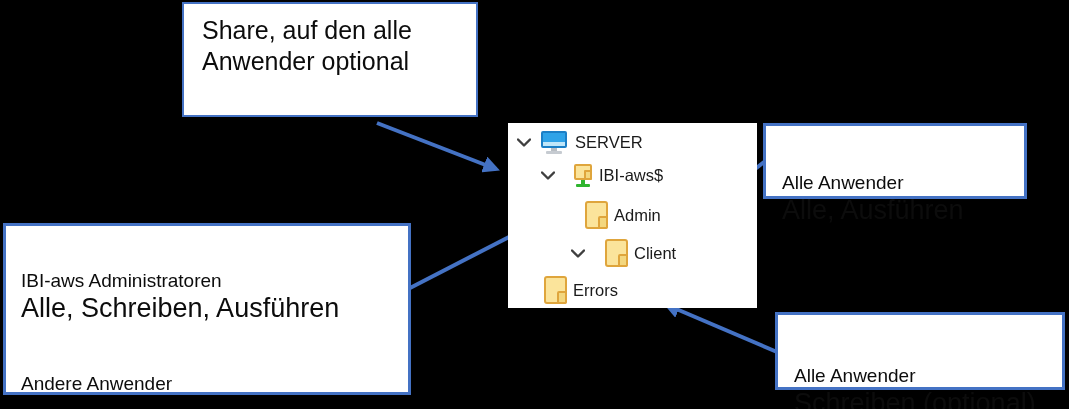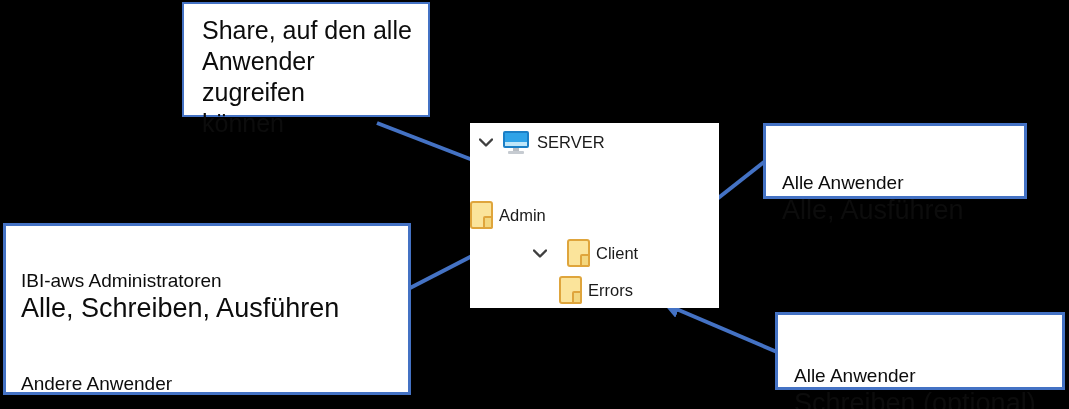--- a/index.html
+++ b/index.html
@@ -13,29 +13,29 @@
   .canvas{position:absolute;inset:0;}
   
   svg.arrows{position:absolute;left:0;top:0;pointer-events:none;}
   
   .callout{
     position:absolute;background:#ffffff;border:3px solid #4472C4;
     box-sizing:border-box;color:#0c0c0c;
   }
   .callout .group{font-size:19px;line-height:23px;margin-top:36px;}
   .callout .perm{font-size:27px;line-height:32px;}
-  .co-share{left:182px;top:2px;width:248px;height:115px;border-width:2px;padding:11px 6px 0 18px;}
+  .co-share{left:182px;top:2px;width:296px;height:115px;border-width:2px;padding:11px 6px 0 18px;}
   .co-share .ln{font-size:25px;line-height:31px;}
   .co-admin{left:3px;top:223px;width:408px;height:172px;padding:7px 6px 0 15px;}
   .co-admin .sec2{margin-top:48px;}
   .co-client{left:763px;top:123px;width:264px;height:76px;padding:9px 6px 0 16px;}
   .co-errors{left:775px;top:312px;width:290px;height:78px;padding:13px 6px 0 16px;}
   
   .tree-panel{
-    position:absolute;left:470px;top:123px;width:249px;height:185px;
+    position:absolute;left:508px;top:123px;width:249px;height:185px;
     background:#ffffff;
   }
   .tree-row{
     position:absolute;left:0;right:0;display:flex;align-items:center;
     box-sizing:border-box;cursor:default;
   }
   .tree-label{font-size:16.5px;color:#1a1a1a;white-space:nowrap;}
   .chev{display:flex;align-items:center;flex:0 0 auto;}
   
   .monitor{width:26px;flex:0 0 auto;}
@@ -69,22 +69,21 @@
       </marker>
     </defs>
     <line x1="377" y1="123" x2="496" y2="169" stroke="#4472C4" stroke-width="4" marker-end="url(#ah)"></line>
     <line x1="410" y1="288" x2="538" y2="222" stroke="#4472C4" stroke-width="4" marker-end="url(#ah)"></line>
     <line x1="764" y1="162" x2="656" y2="247" stroke="#4472C4" stroke-width="4" marker-end="url(#ah)"></line>
     <line x1="777" y1="352" x2="667" y2="305" stroke="#4472C4" stroke-width="4" marker-end="url(#ah)"></line>
   </svg>
 
   <div class="callout co-share">
     <div class="ln">Share, auf den alle</div>
-    <div class="ln">Anwender zugreifen</div>
-    <div class="ln">können</div>
+    <div class="ln">Anwender optional</div>
   </div>
 
   <div class="callout co-admin">
     <div class="group">IBI-aws Administratoren</div>
     <div class="perm">Alle, Schreiben, Ausführen</div>
     <div class="group sec2">Andere Anwender</div>
   </div>
 
   <div class="callout co-client">
     <div class="group">Alle Anwender</div>
@@ -105,35 +104,48 @@
           </svg>
       </span>
       <span class="monitor" style="margin-right:8px;">
         <span class="screen" style="display:block"></span>
         <span class="stem" style="display:block"></span>
         <span class="base" style="display:block"></span>
       </span>
       <span class="tree-label">SERVER</span>
     </div>
 
+    <div class="tree-row" style="top:34px;height:36px;padding-left:33px;">
+      <span class="chev" style="margin-right:18px;">
+        <svg width="14" height="9">
+            <polyline points="1,1.5 7,7.5 13,1.5" fill="none" stroke="#3F3F3F" stroke-width="2.4" stroke-linecap="round" stroke-linejoin="round"></polyline>
+          </svg>
+      </span>
+      <span class="sharedfolder" style="margin-right:6px;">
+        <span class="sf-body" style="display:block"></span>
+        <span class="sf-stem" style="display:block"></span>
+        <span class="sf-base" style="display:block"></span>
+      </span>
+      <span class="tree-label">IBI-aws$</span>
+    </div>
 
-    <div class="tree-row" style="top:73px;height:38px;">
+    <div class="tree-row" style="top:73px;height:38px;padding-left:77px;">
       <span class="folder" style="margin-right:6px;"></span>
       <span class="tree-label">Admin</span>
     </div>
 
     <div class="tree-row" style="top:111px;height:38px;padding-left:63px;">
       <span class="chev" style="margin-right:20px;">
         <svg width="14" height="9">
             <polyline points="1,1.5 7,7.5 13,1.5" fill="none" stroke="#3F3F3F" stroke-width="2.4" stroke-linecap="round" stroke-linejoin="round"></polyline>
           </svg>
       </span>
       <span class="folder" style="margin-right:6px;"></span>
       <span class="tree-label">Client</span>
     </div>
 
-    <div class="tree-row" style="top:149px;height:36px;padding-left:89px;">
+    <div class="tree-row" style="top:149px;height:36px;padding-left:36px;">
       <span class="folder" style="margin-right:6px;"></span>
       <span class="tree-label">Errors</span>
     </div>
 
   </div>
 </div>
 
 </body></html>

